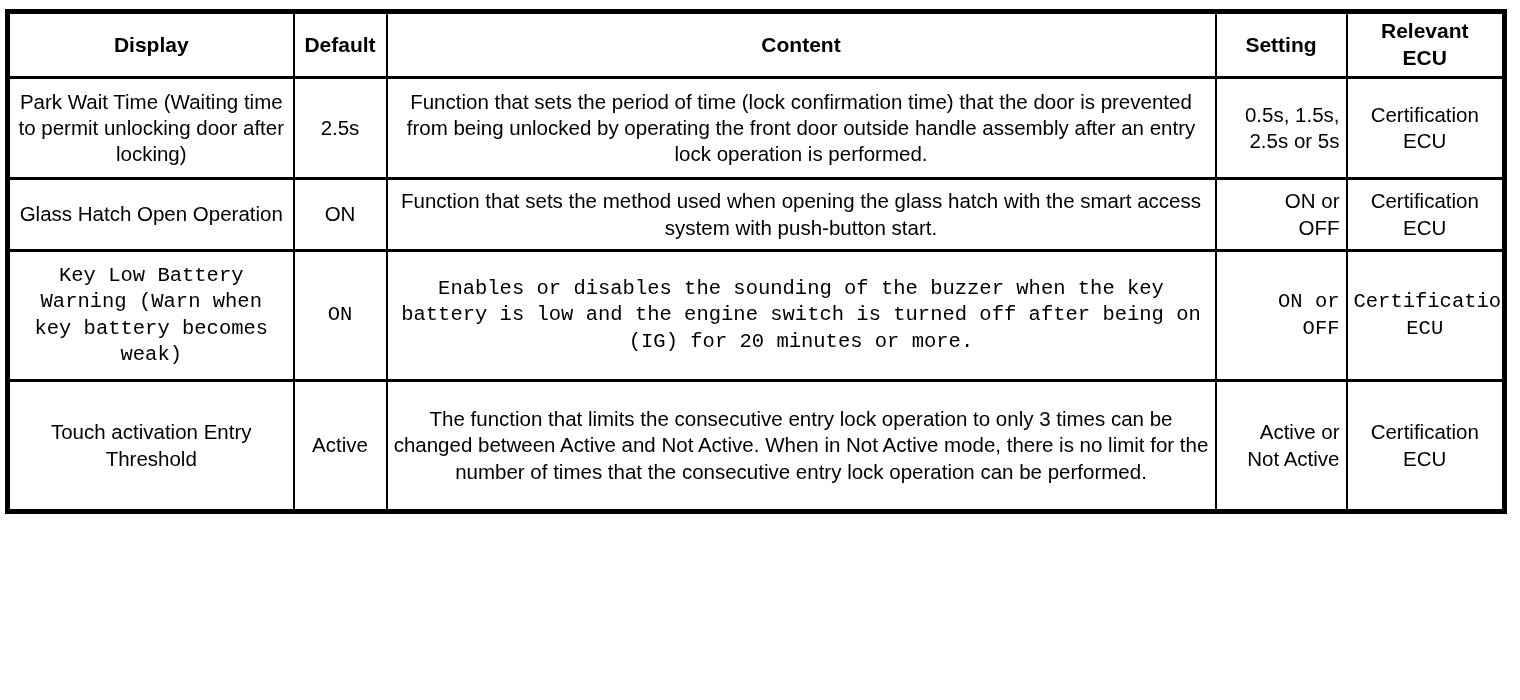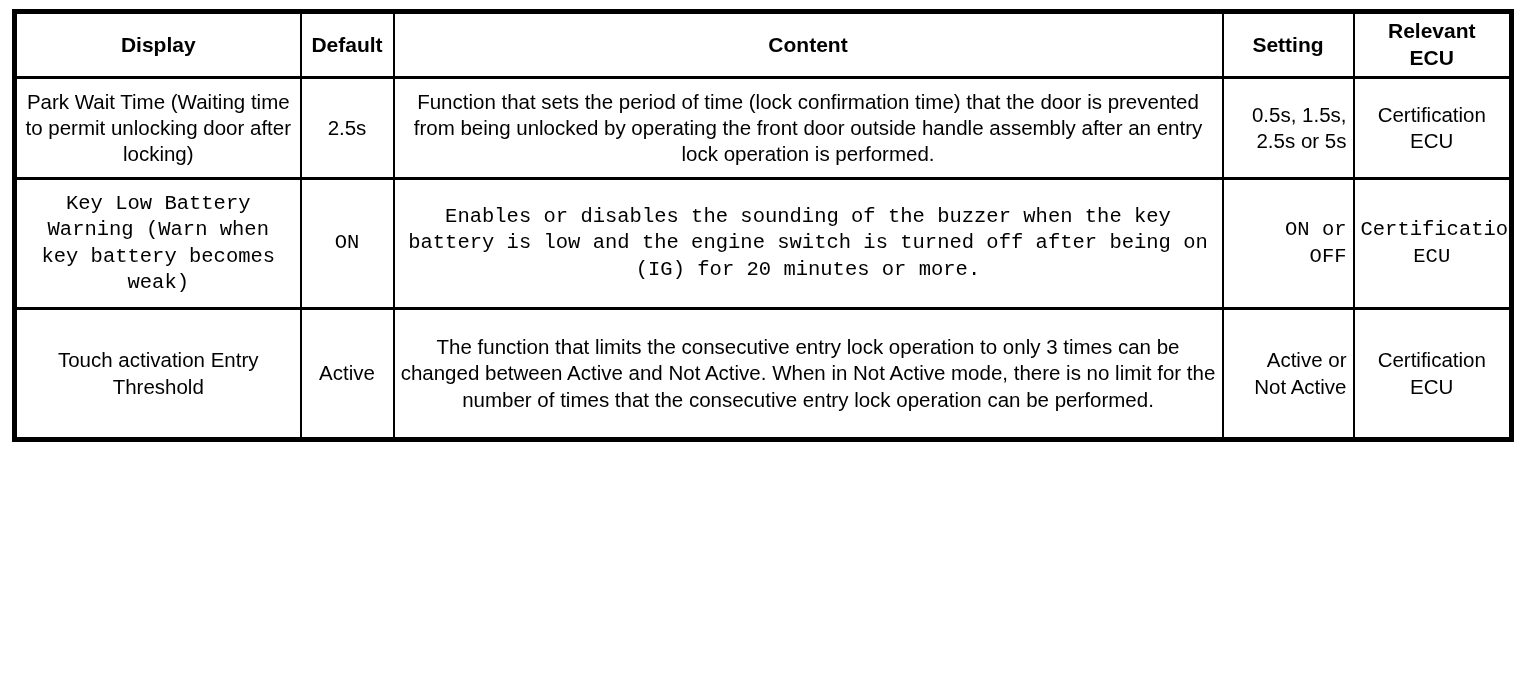--- a/index.html
+++ b/index.html
@@ -7,21 +7,21 @@
     padding: 0;
     background: #ffffff;
     font-family: "Liberation Sans", "DejaVu Sans", sans-serif;
     color: #000000;
   }
   .page {
     width: 1520px;
     height: 700px;
     background: #ffffff;
     box-sizing: border-box;
-    padding: 9px 12px;
+    padding: 9px 5px;
   }
   table.ecu-table {
     border-collapse: collapse;
     table-layout: fixed;
     width: 1497px;
     background: #ffffff;
   }
   table.ecu-table, table.ecu-table tr, table.ecu-table td, table.ecu-table th {
     border: 2px solid #000000;
   }
@@ -81,20 +81,29 @@
     </tr>
     <tr class="r-0">
       <td class="c-display">Park Wait Time (Waiting time to permit unlocking door after locking)</td>
       <td class="c-default">2.5s</td>
       <td class="c-content">Function that sets the period of time (lock confirmation time) that the door is prevented from being unlocked by operating the front door outside handle assembly after an entry lock operation is performed.</td>
       <td class="c-setting">0.5s, 1.5s,
 2.5s or 5s</td>
       <td class="c-ecu">Certification
 ECU</td>
     </tr>
+    <tr class="r-2">
+      <td class="c-display">Glass Hatch Open Operation</td>
+      <td class="c-default">ON</td>
+      <td class="c-content">Function that sets the method used when opening the glass hatch with the smart access system with push-button start.</td>
+      <td class="c-setting">ON or
+OFF</td>
+      <td class="c-ecu">Certification
+ECU</td>
+    </tr>
     <tr class="r-3">
       <td class="c-display">Key Low Battery Warning (Warn when key battery becomes weak)</td>
       <td class="c-default">ON</td>
       <td class="c-content">Enables or disables the sounding of the buzzer when the key battery is low and the engine switch is turned off after being on (IG) for 20 minutes or more.</td>
       <td class="c-setting">ON or
 OFF</td>
       <td class="c-ecu">Certification
 ECU</td>
     </tr>
     <tr class="r-5">

